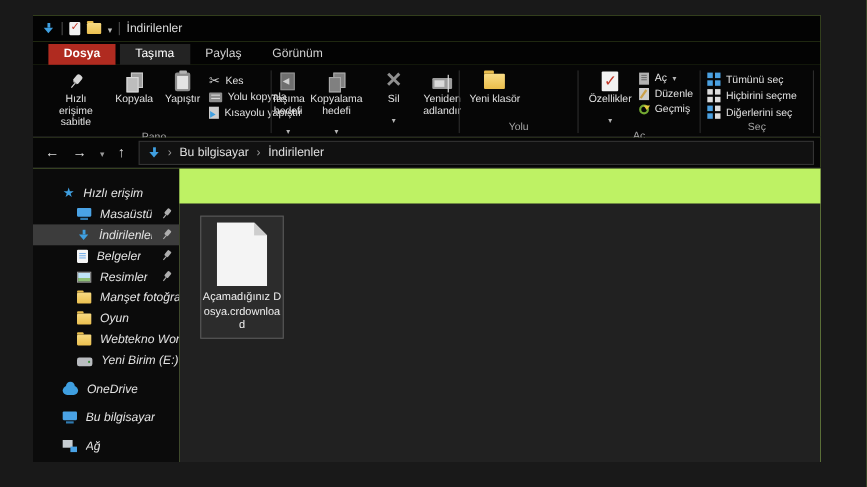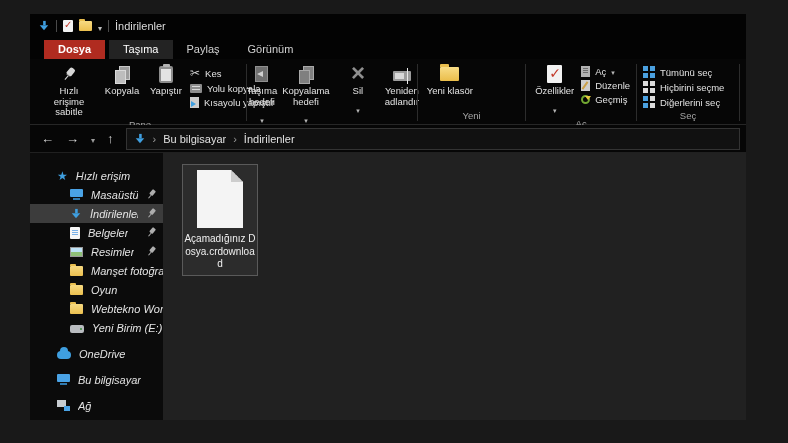--- a/index.html
+++ b/index.html
@@ -113,21 +113,21 @@
   .bodyrow { flex:1; display:flex; overflow:hidden; }
   .sidebar { width:133px; background:#0b0b0b; padding-top:13px; flex:none; }
   .side-item { display:flex; align-items:center; height:19px; padding-left:27px; gap:8px; font-size:11px; color:#e3e3e3; }
   .side-item.child { padding-left:40px; }
   .side-item.sel { background:#3c3c3c; }
   .side-item .si { flex:none; }
   .si-label { white-space:nowrap; overflow:hidden;font-style:italic; }
   .side-item .pin { margin-left:auto; margin-right:7px; }
   .side-gap { height:7px; }
 
-  .main { flex:1; background:#212121; position:relative; }
+  .main { flex:1; background:#212121; position:relative;margin-top:32px; }
   .file-tile { position:absolute; left:19px; top:11px; width:76px; padding:5px 2px 4px; background:rgba(255,255,255,.05); border:1px solid #5a5a5a; display:flex; flex-direction:column; align-items:center; }
   .file-page { width:46px; height:58px; position:relative; background:#f4f4f4; clip-path:polygon(0 0, calc(100% - 12px) 0, 100% 12px, 100% 100%, 0 100%); }
   .file-fold { position:absolute; top:0; right:0; width:12px; height:12px; background:linear-gradient(225deg, transparent 50%, #cdcdcd 50%); }
   .file-label { margin-top:5px; font-size:10px; line-height:1.25; color:#f0f0f0; text-align:center; word-break:break-all; width:74px; }
 </style>
 </head>
 <body>
 
 <div class="window">
 
@@ -228,21 +228,21 @@
 
     <div class="rgroup" style="width:112px">
       <div class="rgroup-main">
         <div class="rbtn-lg">
           <span class="icbox">
               <span class="fld-lg"></span>
             </span>
           <span class="lbl">Yeni klasör</span>
         </div>
       </div>
-      <div class="rgroup-label">Yeni</div>
+      <div class="rgroup-label">Yolu</div>
     </div>
 
     <div class="rdiv"></div>
 
     <div class="rgroup" style="width:102px">
       <div class="rgroup-main">
         <div class="rbtn-lg">
           <span class="icbox">
               <span class="chk"></span>
             </span>

